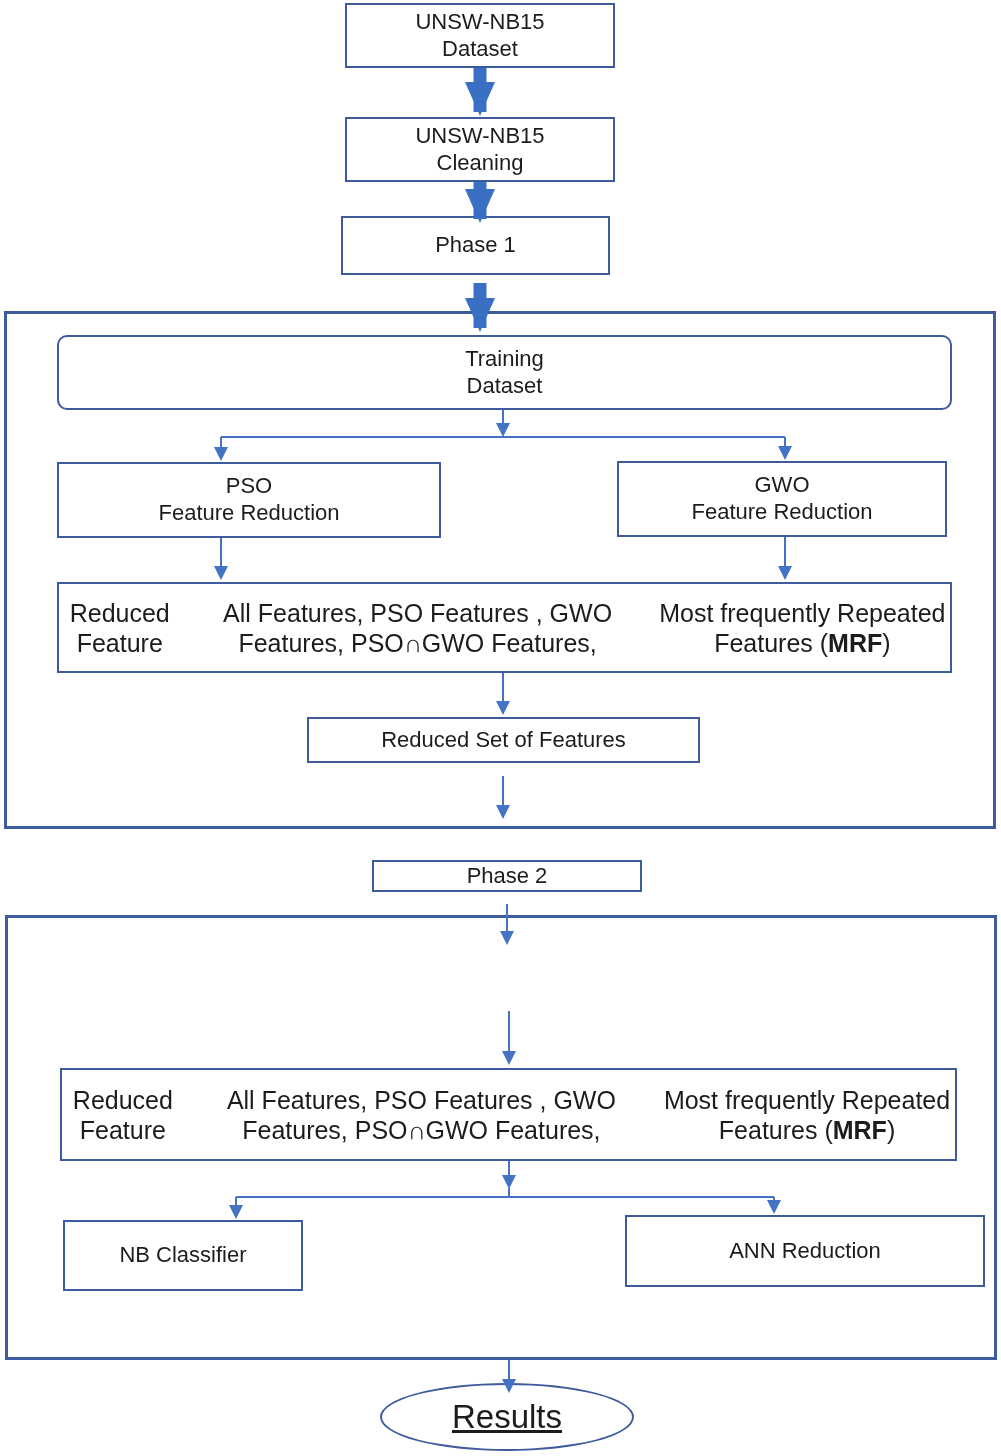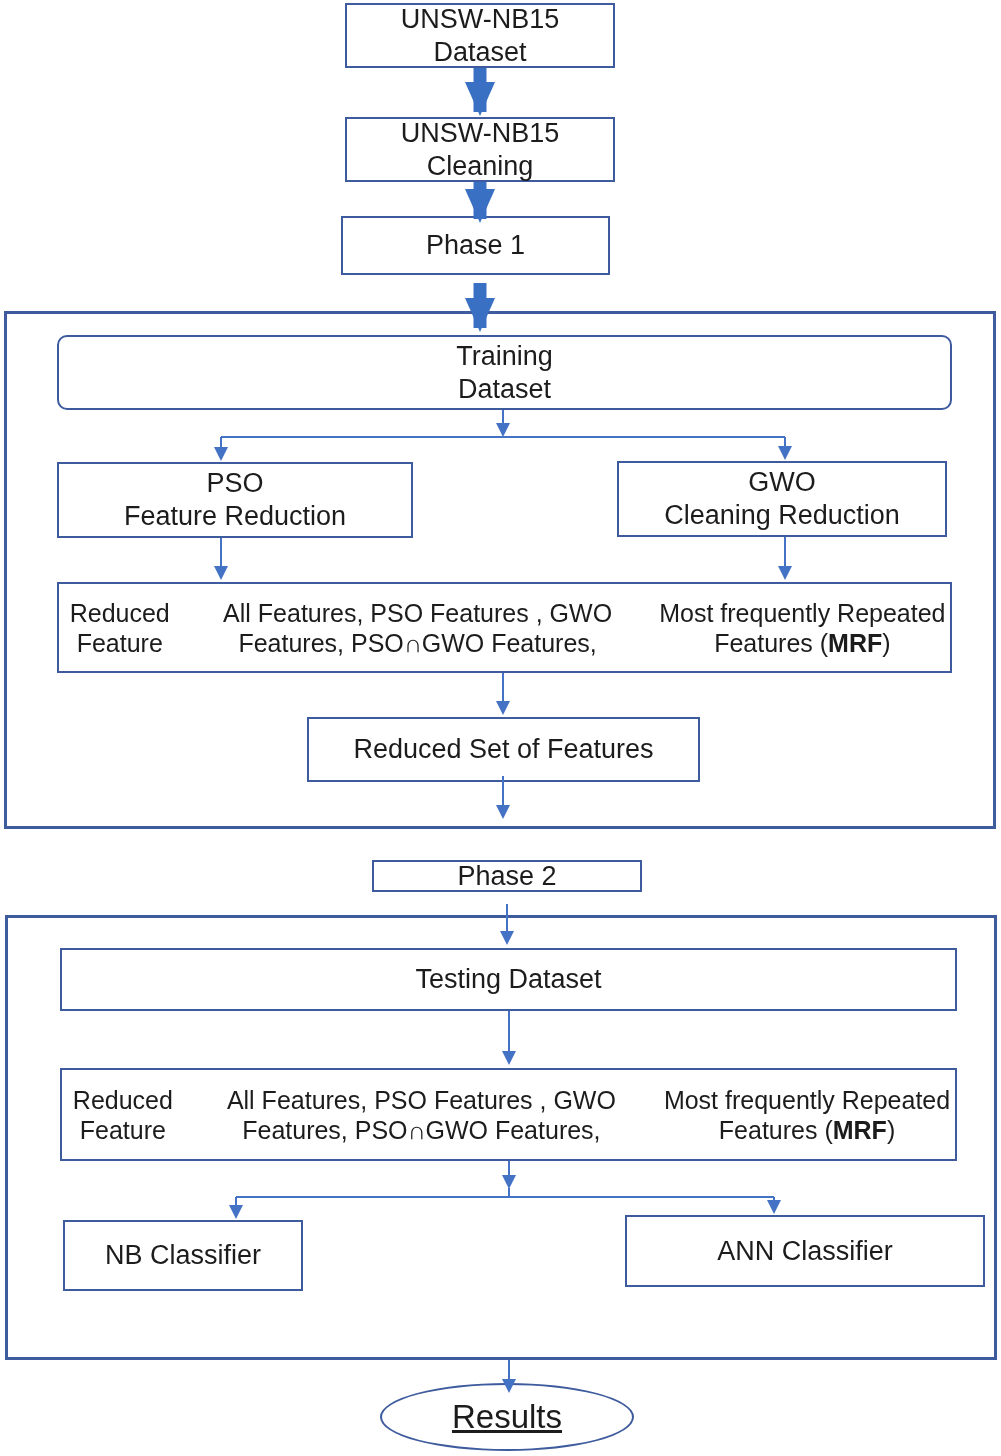--- a/index.html
+++ b/index.html
@@ -4,21 +4,21 @@
 <style>
   html,body{margin:0;padding:0;background:#ffffff;}
   .canvas{
     position:relative;width:1001px;height:1456px;background:#ffffff;
     font-family:"Liberation Sans", sans-serif;color:#1c1c1c;overflow:hidden;
   }
   .node{
     position:absolute;box-sizing:border-box;background:#ffffff;
     border:2px solid #3e5b9e;
     display:flex;align-items:center;justify-content:center;text-align:center;
-    white-space:pre-line;font-size:27px;line-height:1.22;z-index:1;
+    white-space:pre-line;font-size:22px;line-height:1.22;z-index:1;
   }
   .container{
     position:absolute;box-sizing:border-box;background:transparent;
     border:3px solid #3e5b9e;z-index:0;
   }
   .multi{font-size:25px;line-height:30px;flex-direction:row;}
   .multi b{font-weight:bold;}
   .ellipse{border-radius:50%;font-size:33px;text-decoration:underline;}
   .edges{position:absolute;left:0;top:0;z-index:5;pointer-events:none;}
 </style>
@@ -34,47 +34,46 @@
 Dataset</div>
 
   <div class="node" style="left:345px;top:117px;width:270px;height:65px;">UNSW-NB15
 Cleaning</div>
 
   <div class="node" style="left:341px;top:216px;width:269px;height:59px;">Phase 1</div>
 
   <div class="node" style="left:57px;top:335px;width:895px;height:75px;border-radius:10px;">Training
 Dataset</div>
 
-  <div class="node" style="left:57px;top:462px;width:356px;height:76px;">PSO
+  <div class="node" style="left:57px;top:462px;width:384px;height:76px;">PSO
 Feature Reduction</div>
 
   <div class="node" style="left:617px;top:461px;width:330px;height:76px;">GWO
-Cleaning Reduction</div>
+Feature Reduction</div>
 
   <div class="node multi" style="left:57px;top:582px;width:895px;height:91px;">
     <div>Reduced Feature</div>
     <div>All Features, PSO Features , GWO Features, PSO∩GWO Features,</div>
     <div><span>Most frequently Repeated Features (</span><b>MRF</b><span>)</span></div>
   </div>
 
-  <div class="node" style="left:307px;top:717px;width:393px;height:65px;">Reduced Set of Features</div>
+  <div class="node" style="left:307px;top:717px;width:393px;height:46px;">Reduced Set of Features</div>
 
   <div class="node" style="left:372px;top:860px;width:270px;height:32px;">Phase 2</div>
 
-  <div class="node" style="left:60px;top:948px;width:897px;height:63px;">Testing Dataset</div>
 
   <div class="node multi" style="left:60px;top:1068px;width:897px;height:93px;">
     <div>Reduced Feature</div>
     <div>All Features, PSO Features , GWO Features, PSO∩GWO Features,</div>
     <div><span>Most frequently Repeated Features (</span><b>MRF</b><span>)</span></div>
   </div>
 
   <div class="node" style="left:63px;top:1220px;width:240px;height:71px;">NB Classifier</div>
 
-  <div class="node" style="left:625px;top:1215px;width:360px;height:72px;">ANN Classifier</div>
+  <div class="node" style="left:625px;top:1215px;width:360px;height:72px;">ANN Reduction</div>
 
   <div class="node ellipse" style="left:380px;top:1383px;width:254px;height:68px;">Results</div>
 
   <svg class="edges" width="1001" height="1456" viewBox="0 0 1001 1456">
     <defs>
       <marker id="headSmall" markerUnits="userSpaceOnUse" markerWidth="16" markerHeight="16" refX="12" refY="8" orient="auto">
         <path d="M1,1 L15,8 L1,15 Z" fill="#4472c4"></path>
       </marker>
       <marker id="headBig" markerUnits="userSpaceOnUse" markerWidth="36" markerHeight="30" refX="30" refY="15" orient="auto">
         <path d="M0,0 L34,15 L0,30 Z" fill="#3a70c4"></path>

